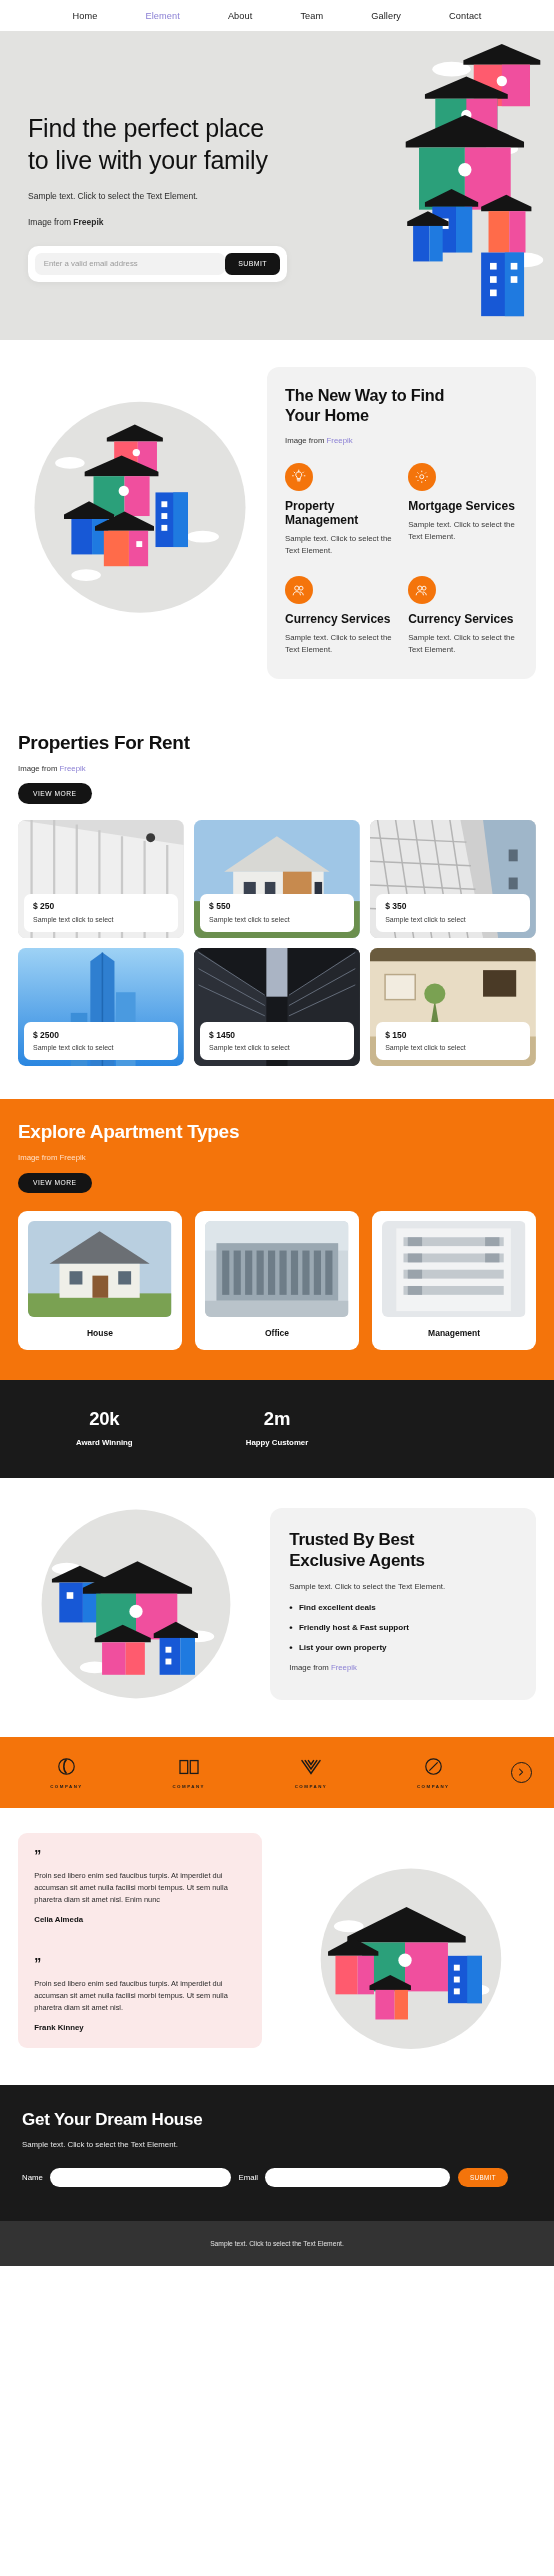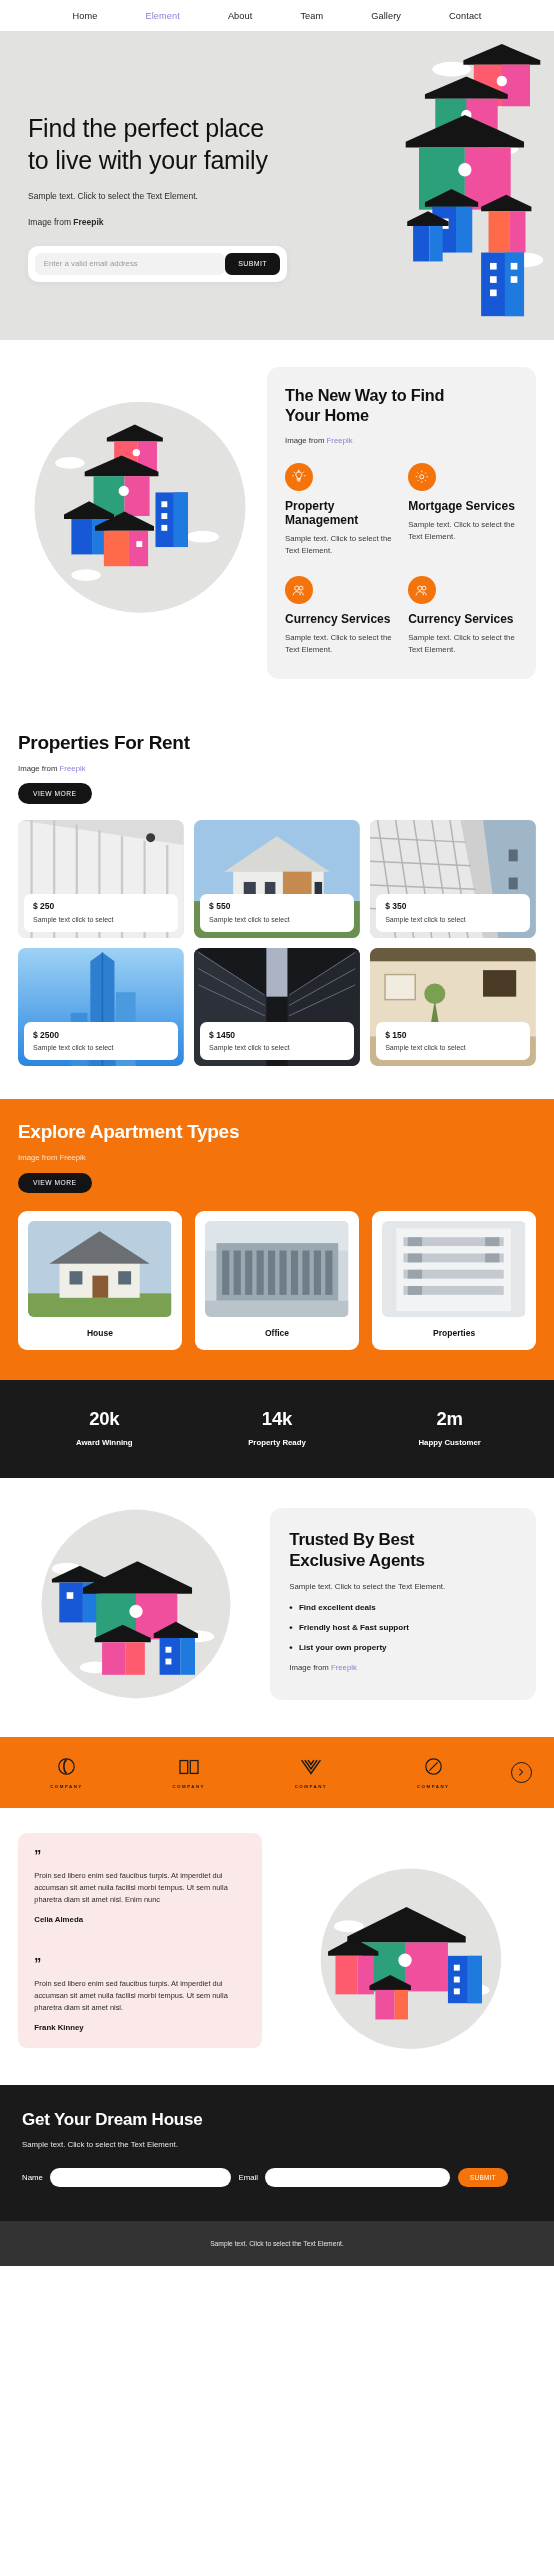--- a/index.html
+++ b/index.html
@@ -562,34 +562,30 @@
             <g fill="#9aa3ab">
               <rect x="36" y="22" width="20" height="12"></rect>
                 <rect x="36" y="44" width="20" height="12"></rect>
               <rect x="36" y="66" width="20" height="12"></rect>
                 <rect x="36" y="88" width="20" height="12"></rect>
               <rect x="144" y="22" width="20" height="12"></rect>
                 <rect x="144" y="44" width="20" height="12"></rect>
             </g>
           </svg>
         </div>
-        <div class="type-label">Properties</div>
+        <div class="type-label">Management</div>
       </div>
 
     </div>
   </section>
 
   <section class="sec-stats">
     <div>
       <div class="stat-num">20k</div>
       <div class="stat-label">Award Winning</div>
-    </div>
-    <div>
-      <div class="stat-num">14k</div>
-      <div class="stat-label">Property Ready</div>
     </div>
     <div>
       <div class="stat-num">2m</div>
       <div class="stat-label">Happy Customer</div>
     </div>
   </section>
 
   <section class="sec-trust">
     <div class="trust-art">
       <svg viewBox="0 0 320 260" width="236" height="192" xmlns="http://www.w3.org/2000/svg">

